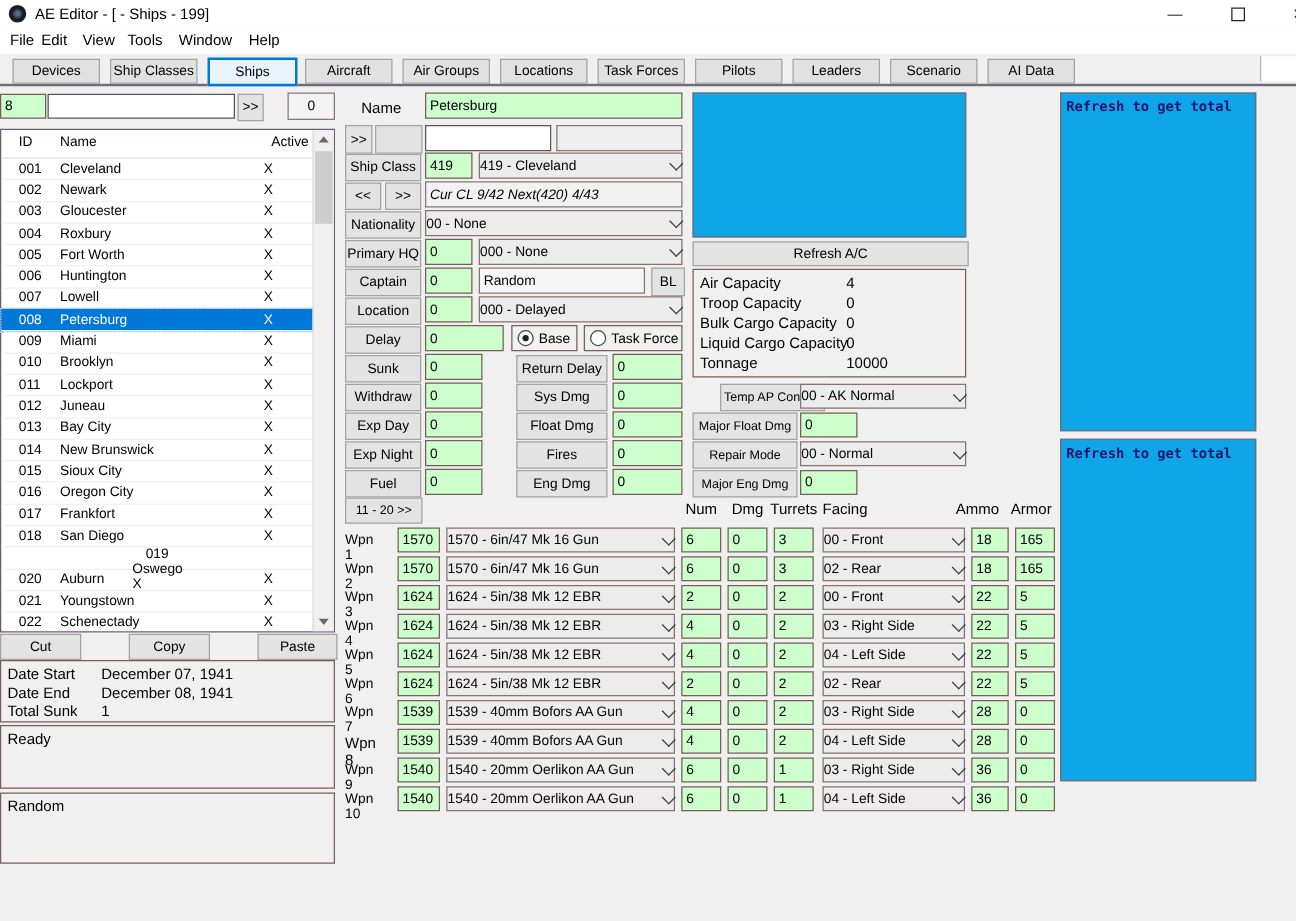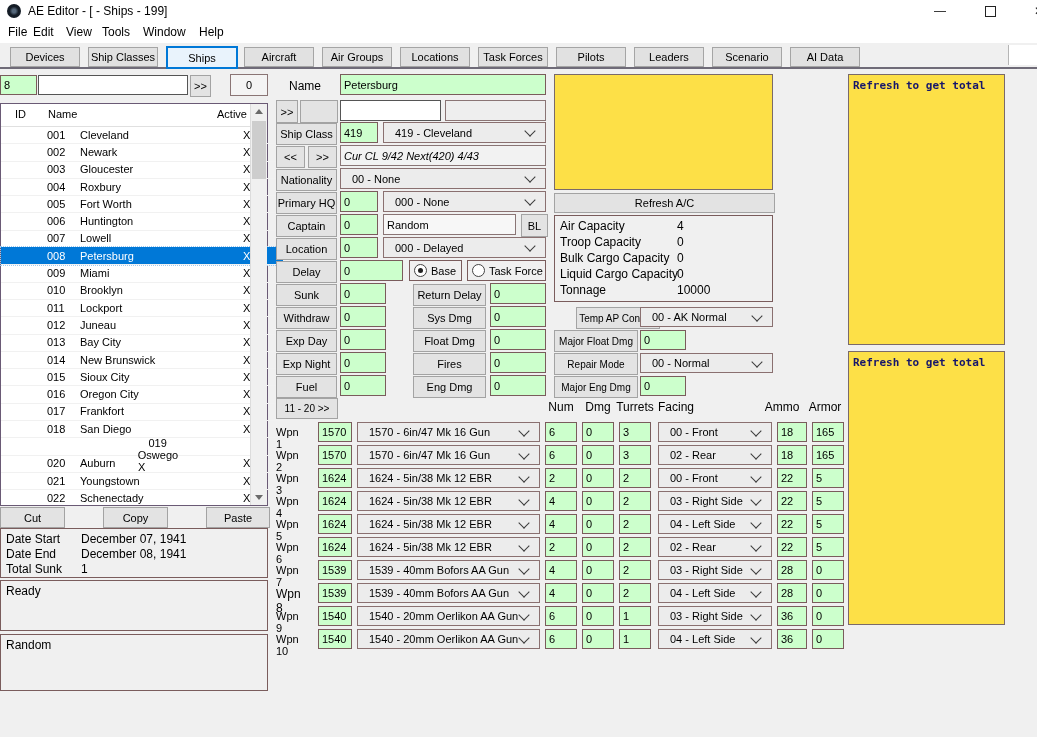--- a/index.html
+++ b/index.html
@@ -19,34 +19,34 @@
   #tabstrip{left:0;top:43px;width:1037px;height:24px;background:#f0f0f0;border-bottom:2px solid #6f6b78;}
   .tab{position:absolute;top:4px;width:68px;height:18px;background:#e1e1e1;border:1px solid #a5a5a5;
        font-size:11px;display:flex;align-items:center;justify-content:center;color:#000;}
   .tab.active{border:2px solid #0078d7;background:#e9f3fc;top:3px;height:19px;}
   #tab-white{left:1008px;top:45px;width:29px;height:20px;background:#fff;border-left:1px solid #b5b5b5;}
   
   .btn{background:#e3e3e3;border:1px solid #a3a3a3;font-size:11px;display:flex;align-items:center;justify-content:center;color:#000;}
   .gfield{background:#ccffcc;border:1px solid #7a5c5c;font-size:11px;display:flex;align-items:center;padding-left:3px;color:#000;box-sizing:border-box;}
   .wfield{background:#fff;border:1px solid #555;font-size:11px;display:flex;align-items:center;padding-left:3px;box-sizing:border-box;}
   .dfield{background:#eeeeee;border:1px solid #8a7575;font-size:11px;display:flex;align-items:center;padding-left:3px;box-sizing:border-box;}
-  .dd{background:#ececec;border:1px solid #8a7070;font-size:11px;display:flex;align-items:center;padding:0 11px;justify-content:space-between;color:#000;box-sizing:border-box;}
+  .dd{background:#ececec;border:1px solid #8a7070;font-size:11px;display:flex;align-items:center;padding:0 0;justify-content:space-between;color:#000;box-sizing:border-box;}
   .chev{width:7px;height:7px;border-right:1.5px solid #3c3c3c;border-bottom:1.5px solid #3c3c3c;transform:rotate(45deg);margin-top:-3px;flex:none;}
   .panel{border:1px solid #7a5c5c;box-sizing:border-box;}
-  .whitebox{background:#fde047;border:1px solid #7a6a6a;box-sizing:border-box;}
+  .whitebox{background:#0ea5e9;border:1px solid #7a6a6a;box-sizing:border-box;}
   .mono-navy{font-family:"DejaVu Sans Mono",monospace;font-weight:bold;color:#16166b;font-size:11px;}
   .lbl{font-size:11px;color:#000;}
   .radiobox{border:1px solid #7a5c5c;display:flex;align-items:center;box-sizing:border-box;font-size:11px;padding-left:4px;}
   .radio{width:11px;height:11px;border:1px solid #444;border-radius:50%;background:#fff;margin-right:4px;flex:none;display:flex;align-items:center;justify-content:center;}
   .radio.on::after{content:'';width:5px;height:5px;background:#222;border-radius:50%;}
   
   #shiplist{left:0;top:103px;width:268px;height:403px;background:#fff;border:1px solid #6a5a75;box-sizing:border-box;}
   #list-header{position:absolute;left:0;top:0;width:250px;height:22px;border-bottom:1px solid #e0e0e0;font-size:11px;}
   .hdr-cell{position:absolute;top:4px;color:#000;}
-  .lrow{position:absolute;left:0;width:250px;height:17.3px;font-size:11px;display:flex;align-items:center;border-bottom:1px solid #f1f1f1;color:#000;padding-left:32px;}
+  .lrow{position:absolute;left:0;width:250px;height:17.3px;font-size:11px;display:flex;align-items:center;border-bottom:1px solid #f1f1f1;color:#000;}
   .lrow .c1{width:47px;padding-left:14px;box-sizing:border-box;}
   .lrow .c2{flex:1;}
   .lrow .c3{width:40px;}
   .lrow.sel{background:#0078d7;color:#fff;outline:1px dotted #9ec9ef;}
   #list-scroll{position:absolute;right:0;top:0;width:16px;height:401px;background:#f0f0f0;border-left:1px solid #dcdcdc;}
   .tri-up{width:0;height:0;border-left:4px solid transparent;border-right:4px solid transparent;border-bottom:5px solid #6a6a6a;margin:5px auto;}
   .tri-down{width:0;height:0;border-left:4px solid transparent;border-right:4px solid transparent;border-top:5px solid #6a6a6a;margin:5px auto;}
   #scroll-thumb{position:absolute;left:1px;top:17px;width:14px;height:58px;background:#cdcdcd;}
   .caps-line{position:absolute;font-size:12px;color:#000;}
 </style>

